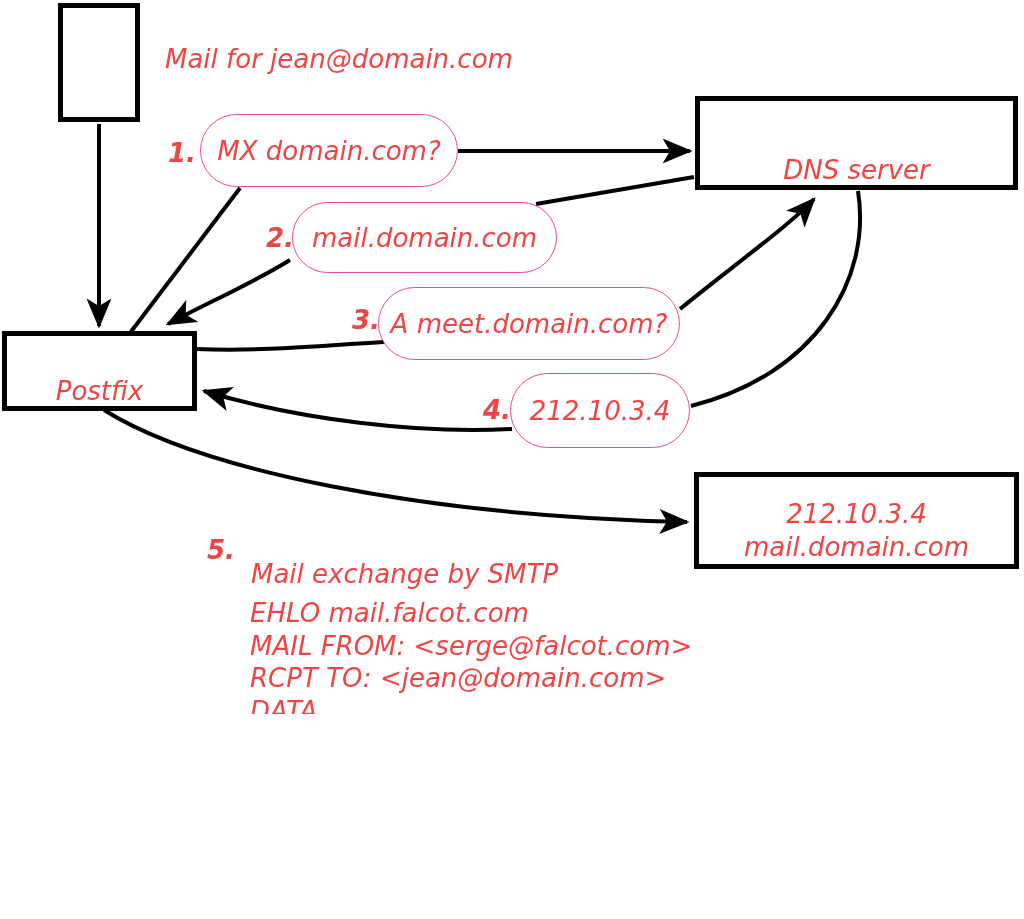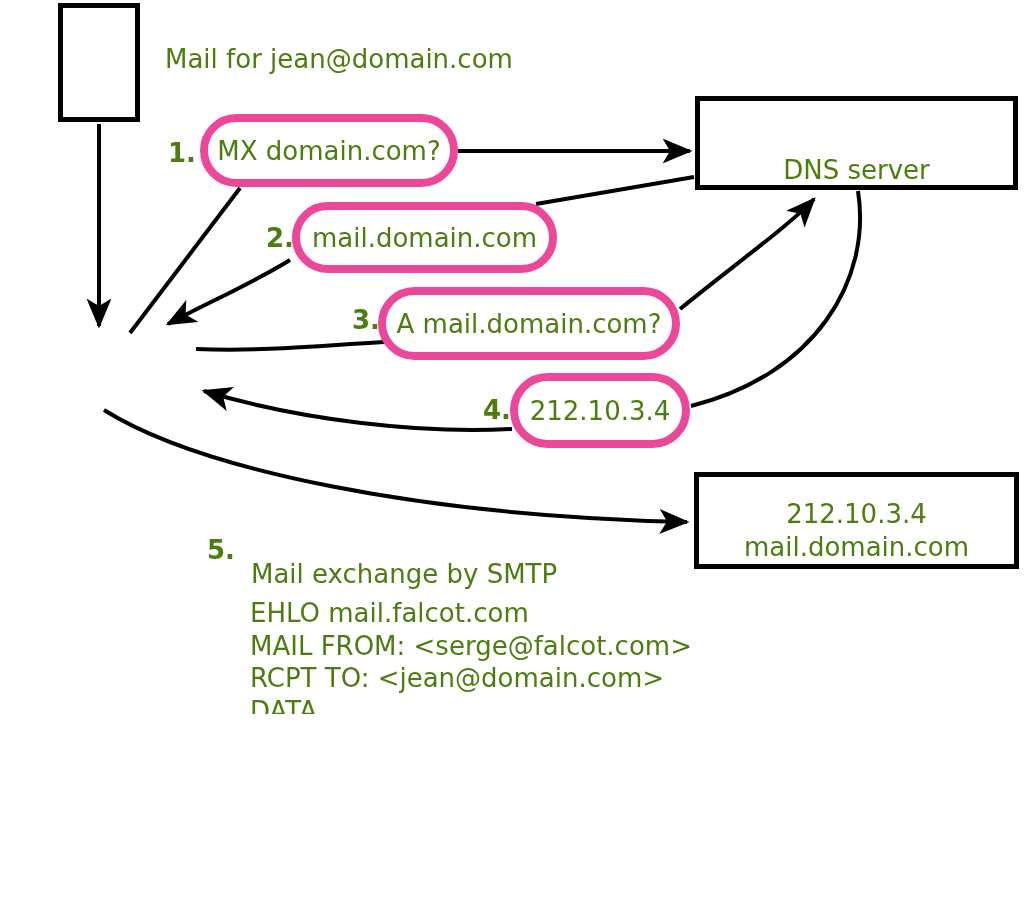--- a/index.html
+++ b/index.html
@@ -1,28 +1,29 @@
 <!DOCTYPE html>
 <html><head>
 <meta charset="utf-8">
 <style>
   html,body{margin:0;padding:0;background:#ffffff;}
   .canvas{
     position:relative;width:1024px;height:714px;background:#ffffff;
-    font-family:"DejaVu Sans","Liberation Sans",sans-serif;color:#4d7c0f;
+    font-family:"DejaVu Sans","Liberation Sans",sans-serif;color:#ef4444;
     overflow:hidden;
+    font-style:italic;
   }
   .wires{position:absolute;left:0;top:0;width:1024px;height:919px;z-index:1;}
   .box{
     position:absolute;border:5px solid #000;background:#fff;
     display:flex;align-items:flex-end;justify-content:center;
     font-size:26px;z-index:2;box-sizing:border-box;text-align:center;
   }
   .pill{
-    position:absolute;border:8px solid #ec4899;background:#fff;border-radius:40px;
+    position:absolute;border:1px solid #ec4899;background:#fff;border-radius:40px;
     display:flex;align-items:center;justify-content:center;
     font-size:26px;z-index:2;box-sizing:border-box;white-space:nowrap;
   }
   .num{
     position:absolute;font-size:26px;font-weight:bold;z-index:3;line-height:31px;
     white-space:nowrap;
   }
   .txt{
     position:absolute;font-size:26px;z-index:3;line-height:31px;white-space:nowrap;
   }
@@ -70,20 +71,23 @@
       <path d="M858,191 C872,280 815,375 691,406"></path>
       <path d="M512,429 C420,434 300,420 204,391" marker-end="url(#arrow)"></path>
       <path d="M104,410 C200,470 420,516 687,522" marker-end="url(#arrow)"></path>
     </g>
   </svg>
 
   <div class="txt mail-note">Mail for jean@domain.com</div>
 
   <div class="box letter-box"></div>
 
+  <div class="box postfix-box">
+    <span>Postfix</span>
+  </div>
 
   <div class="box dns-box">
     <span>DNS server</span>
   </div>
 
   <div class="box mailserver-box">
     <div class="mailserver-inner">
       <div>212.10.3.4</div>
       <div>mail.domain.com</div>
     </div>
@@ -94,21 +98,21 @@
     <span>MX domain.com?</span>
   </div>
 
   <div class="num num-2">2.</div>
   <div class="pill pill-2">
     <span>mail.domain.com</span>
   </div>
 
   <div class="num num-3">3.</div>
   <div class="pill pill-3">
-    <span>A mail.domain.com?</span>
+    <span>A meet.domain.com?</span>
   </div>
 
   <div class="num num-4">4.</div>
   <div class="pill pill-4">
     <span>212.10.3.4</span>
   </div>
 
   <div class="num num-5">5.</div>
   <div class="txt step5-label">Mail exchange by SMTP</div>
 

